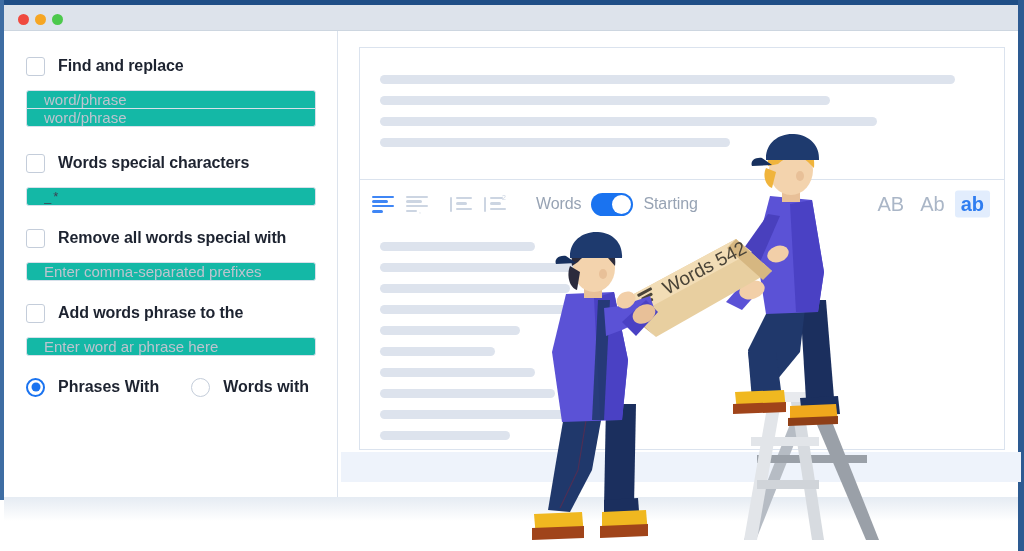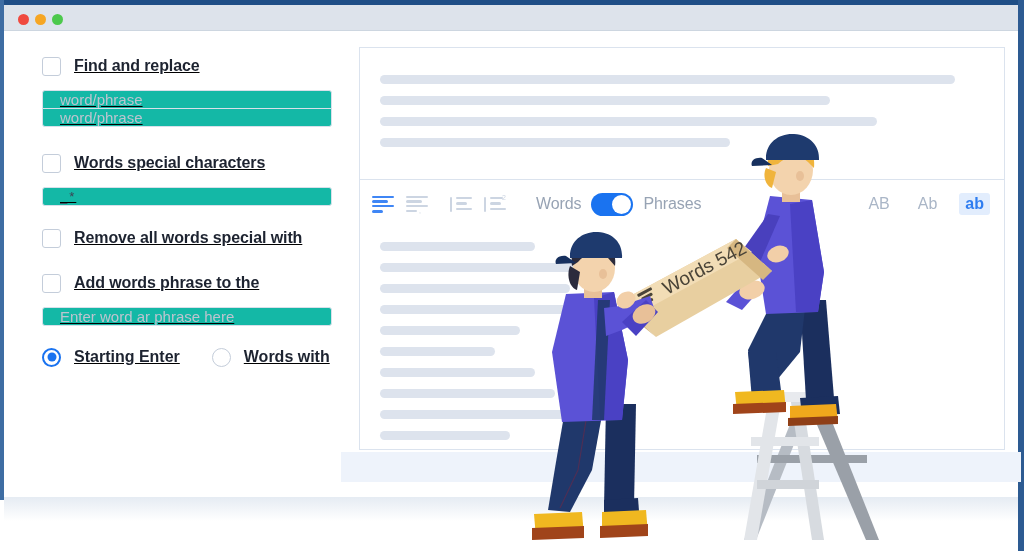--- a/index.html
+++ b/index.html
@@ -65,26 +65,25 @@
     position: absolute;
     left: 4px; top: 497px;
     width: 1014px; height: 24px;
     background: linear-gradient(to bottom, rgba(170,190,215,0.30), rgba(255,255,255,0));
     pointer-events: none;
   }
 
   
   .sidebar {
     position: absolute;
-    left: 16px; top: 0;
+    left: 0; top: 0;
     width: 334px; height: 466px;
     background: #ffffff;
     border-right: 1px solid #dce3ed;
     padding: 22px 0 0 0;
-    text-decoration: underline;
   }
 
   .field-row {
     display: flex; align-items: center;
     padding: 0 22px;
     height: 26px;
   }
   .checkbox {
     width: 19px; height: 19px;
     border: 1px solid #c4cdda;
@@ -234,25 +233,25 @@
     background: #ffffff;
   }
 
   .case-group {
     position: absolute;
     right: 14px; top: 50%;
     transform: translateY(-50%);
     display: flex; align-items: center;
   }
   .case-btn {
-    font-size: 16px;
+    font-size: 20px;
     color: #aab6c7;
     padding: 2px 6px;
     border-radius: 3px;
-    margin-left: 16px;
+    margin-left: 4px;
   }
   .case-btn.active {
     color: #2f7df0;
     background: #e2edfd;
     font-weight: bold;
   }
 
   .skel {
     position: absolute;
     height: 9px;
@@ -301,32 +300,33 @@
         <div class="field-label">Words special characters</div>
       </div>
       <input class="text-input tiny" type="text" value="_*" style="">
 
       <div class="gap-md"></div>
 
       <div class="field-row">
         <div class="checkbox"></div>
         <div class="field-label">Remove all words special with</div>
       </div>
+      <input class="text-input" type="text" placeholder="Enter comma-separated prefixes" style="">
 
       <div class="gap-md"></div>
 
       <div class="field-row">
         <div class="checkbox"></div>
         <div class="field-label">Add words phrase to the</div>
       </div>
       <input class="text-input" type="text" placeholder="Enter word ar phrase here" style="">
 
       <div class="radio-row">
         <div class="radio on"></div>
-        <div class="radio-label">Starting Enter</div>
+        <div class="radio-label">Phrases With</div>
         <div class="radio-spacer"></div>
         <div class="radio"></div>
         <div class="radio-label">Words with</div>
       </div>
 
     </div>
 
     <div class="main">
 
       <div class="doc-panel top">
@@ -368,21 +368,21 @@
             <div class="bar" style="left:6px;top:6.5px;width:11px;"></div>
             <div class="bar" style="left:6px;top:12px;width:16px;"></div>
             <div class="mark" style="left:18px;top:-2px;">2</div>
           </div>
 
           <div class="toggle-group">
             <span class="toggle-word">Words</span>
             <div class="switch">
               <div class="knob"></div>
             </div>
-            <span class="toggle-word">Phrases</span>
+            <span class="toggle-word">Starting</span>
           </div>
 
           <div class="case-group">
             <span class="case-btn">AB</span>
             <span class="case-btn">Ab</span>
             <span class="case-btn active">ab</span>
           </div>
         </div>
 
         <div class="skel" style="left:20px;top:62px;width:155px;"></div>

